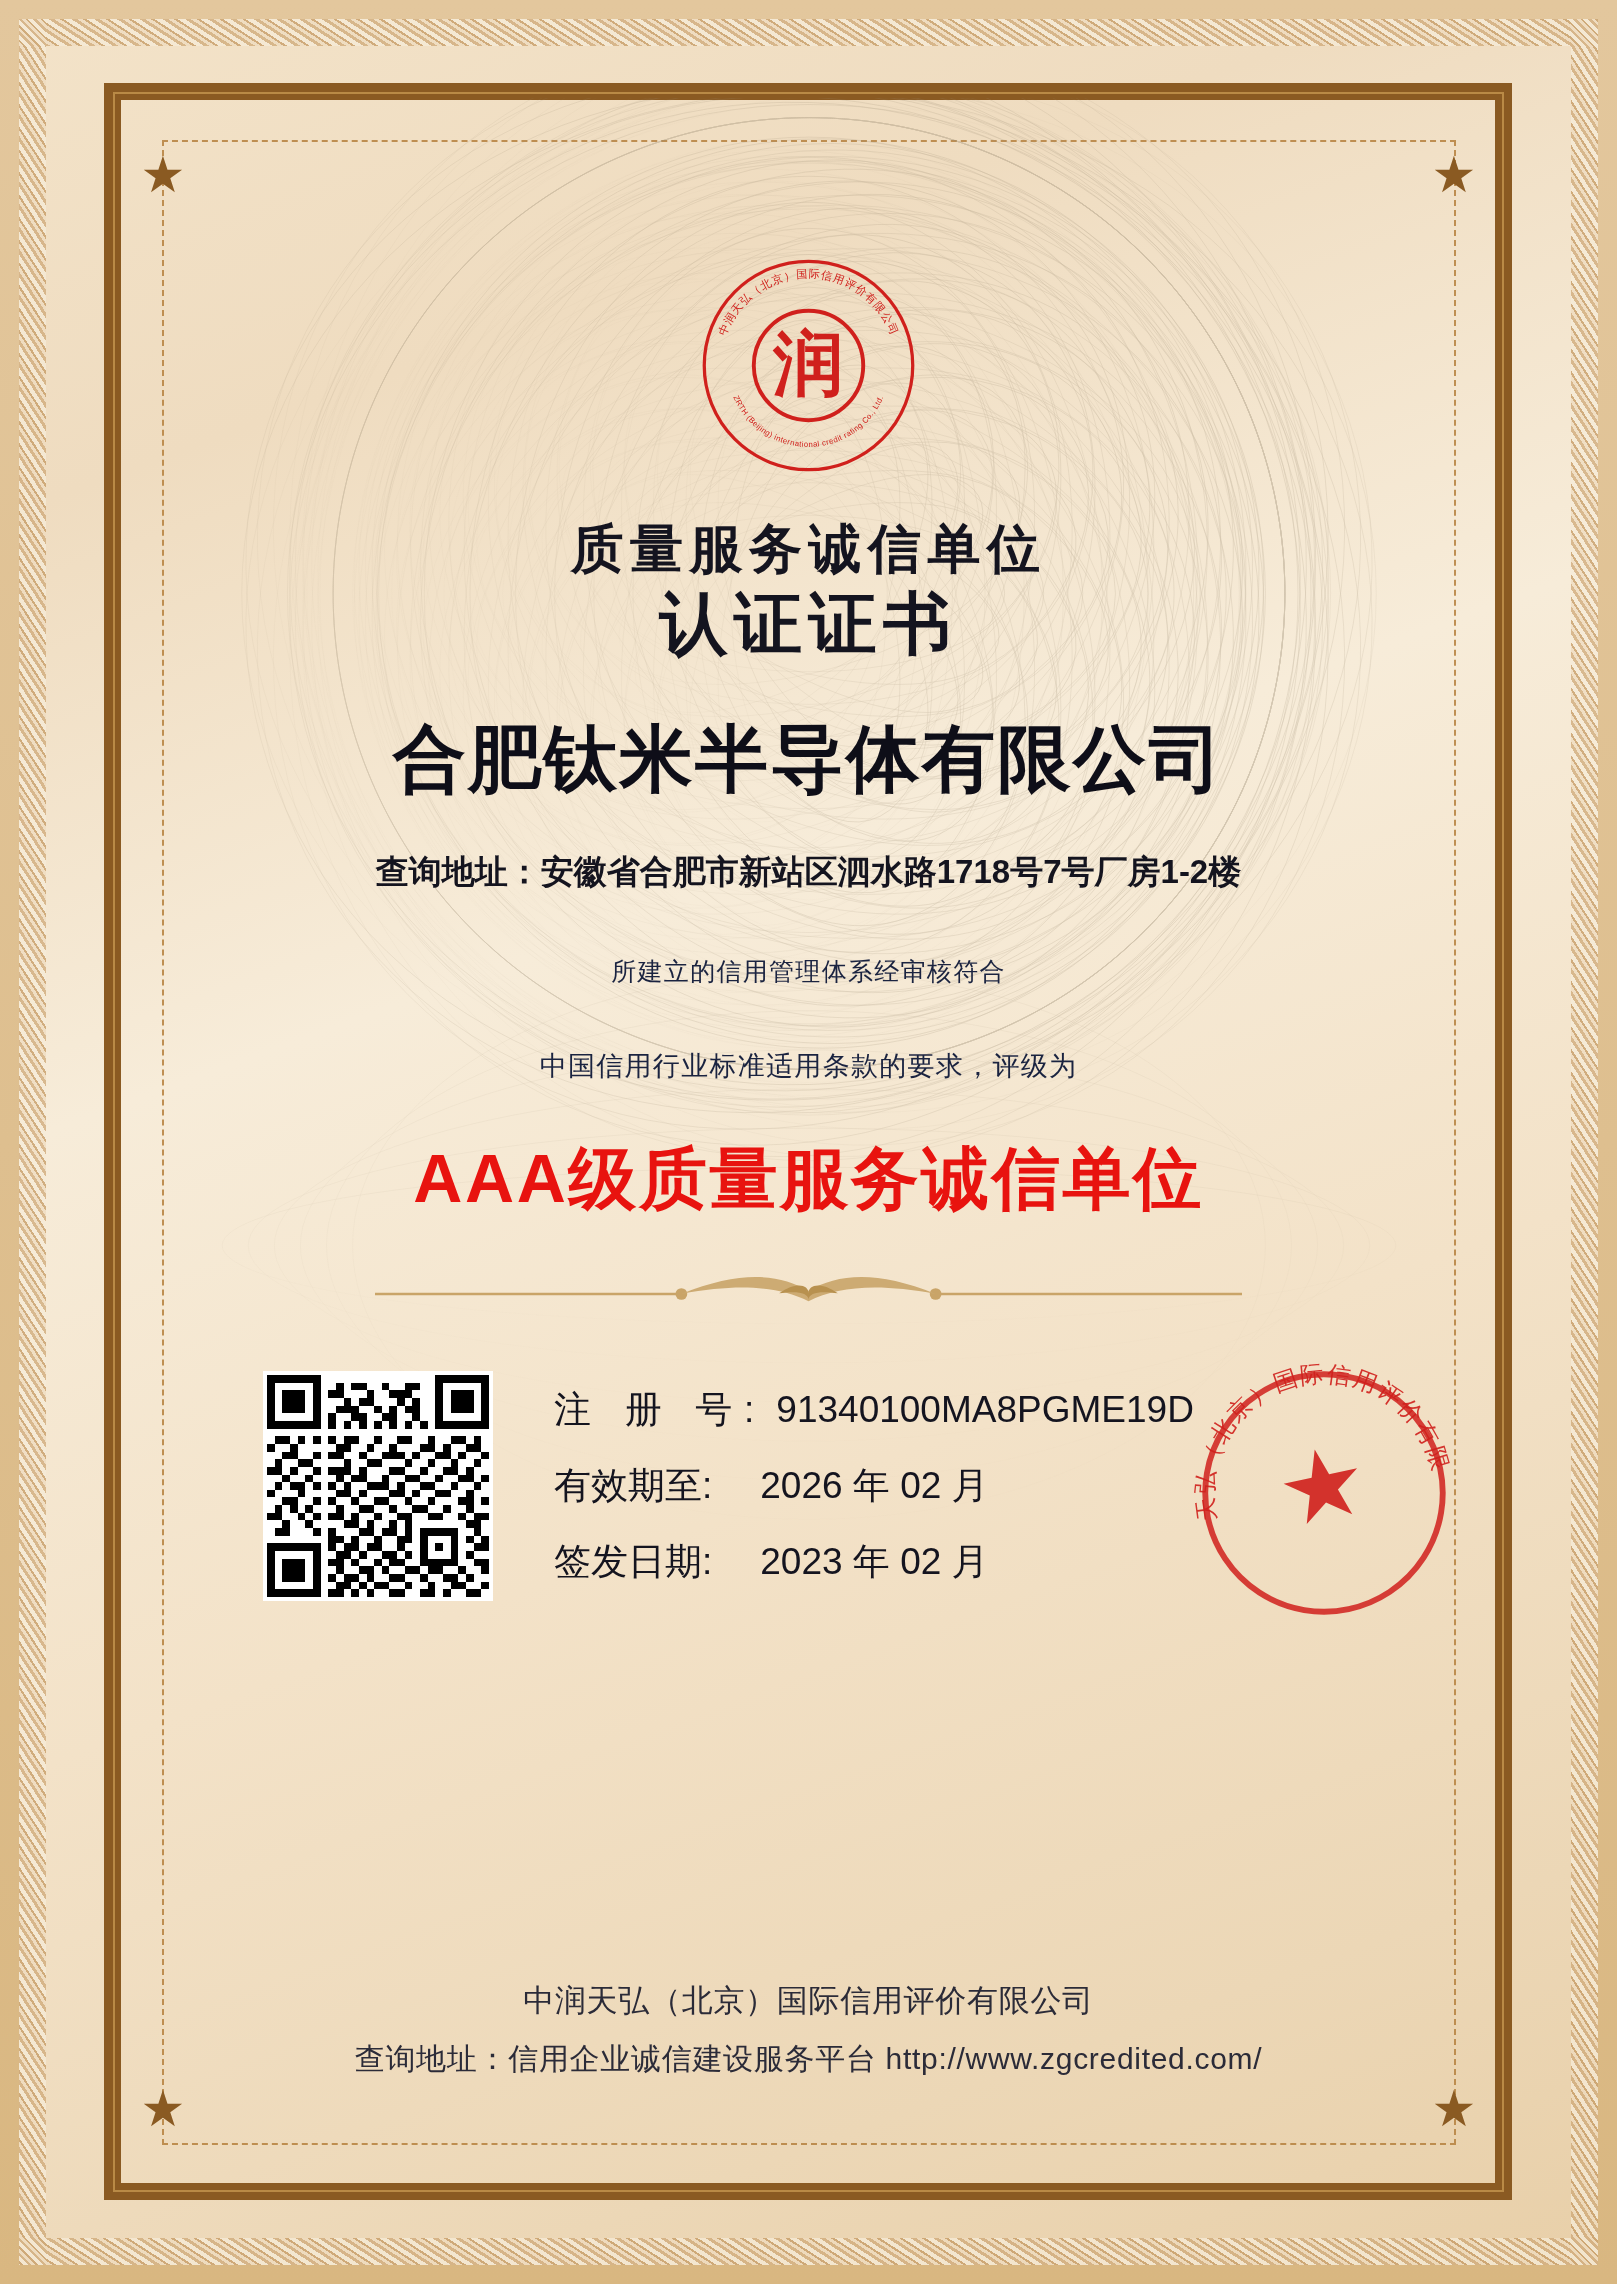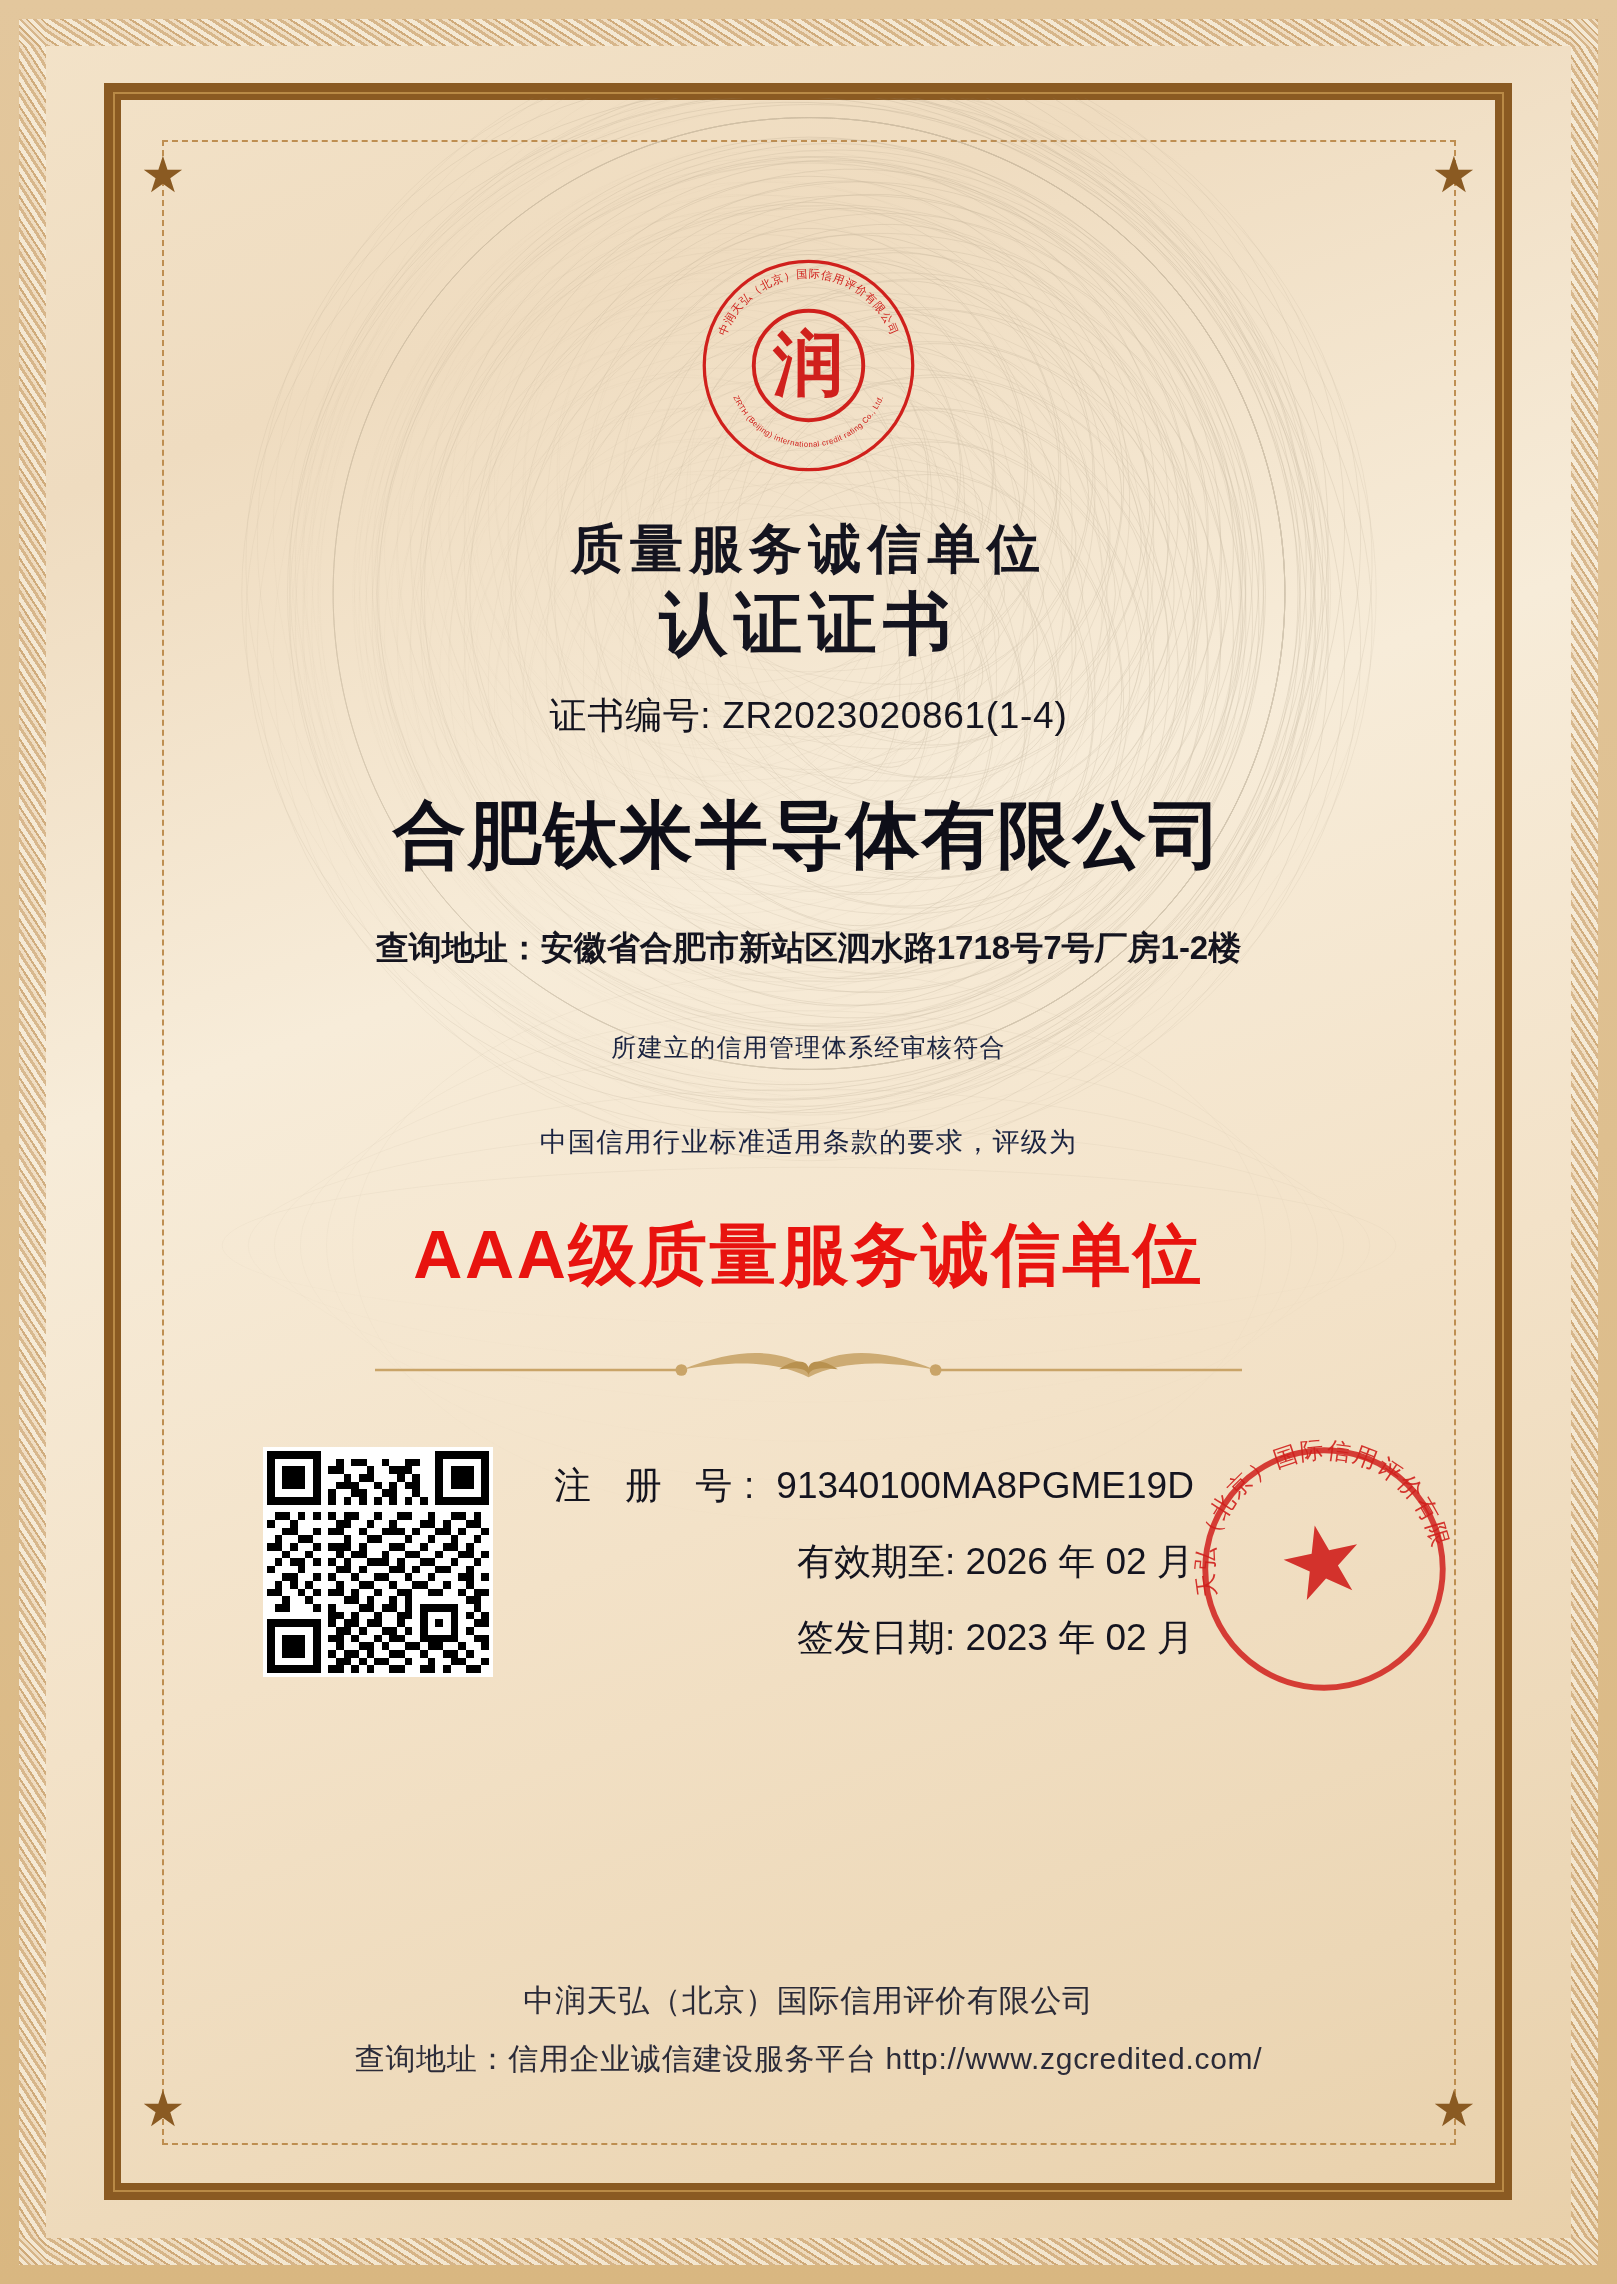--- a/index.html
+++ b/index.html
@@ -211,21 +211,21 @@
     width: 230px;
     height: 230px;
     background: #ffffff;
     padding: 3.9px;
     box-sizing: border-box;
   }
   .fields {
     position: absolute;
     left: 391px;
     top: 29px;
-    text-align: right;
+    text-align: left;
   }
   .field-row {
     font-size: 37px;
     color: #14141f;
     margin-bottom: 26px;
     white-space: nowrap;
   }
   .field-label {
     display: inline-block;
     min-width: 196px;
@@ -342,21 +342,20 @@
         <text font-size="12" fill="#d0201c" font-family="'Liberation Sans',sans-serif" letter-spacing="0.6">
           <textPath href="#arcBot" startOffset="50%" text-anchor="middle">ZRTH (Beijing) international credit rating Co., Ltd.</textPath>
         </text>
         <text x="165" y="200" text-anchor="middle" font-size="108" fill="#d0201c" font-family="'Liberation Serif',serif" font-weight="bold">润</text>
       </svg>
     </div>
 
     <div class="title-main">质量服务诚信单位</div>
     <div class="title-sub">认证证书</div>
 
-    <div class="cert-no">证书编号: ZR2023020861(1-4)</div>
 
     <div class="company">合肥钛米半导体有限公司</div>
 
     <div class="address">查询地址：安徽省合肥市新站区泗水路1718号7号厂房1-2楼</div>
 
     <div class="statement1">所建立的信用管理体系经审核符合</div>
     <div class="statement2">中国信用行业标准适用条款的要求，评级为</div>
 
     <div class="grade">AAA级质量服务诚信单位</div>
 

